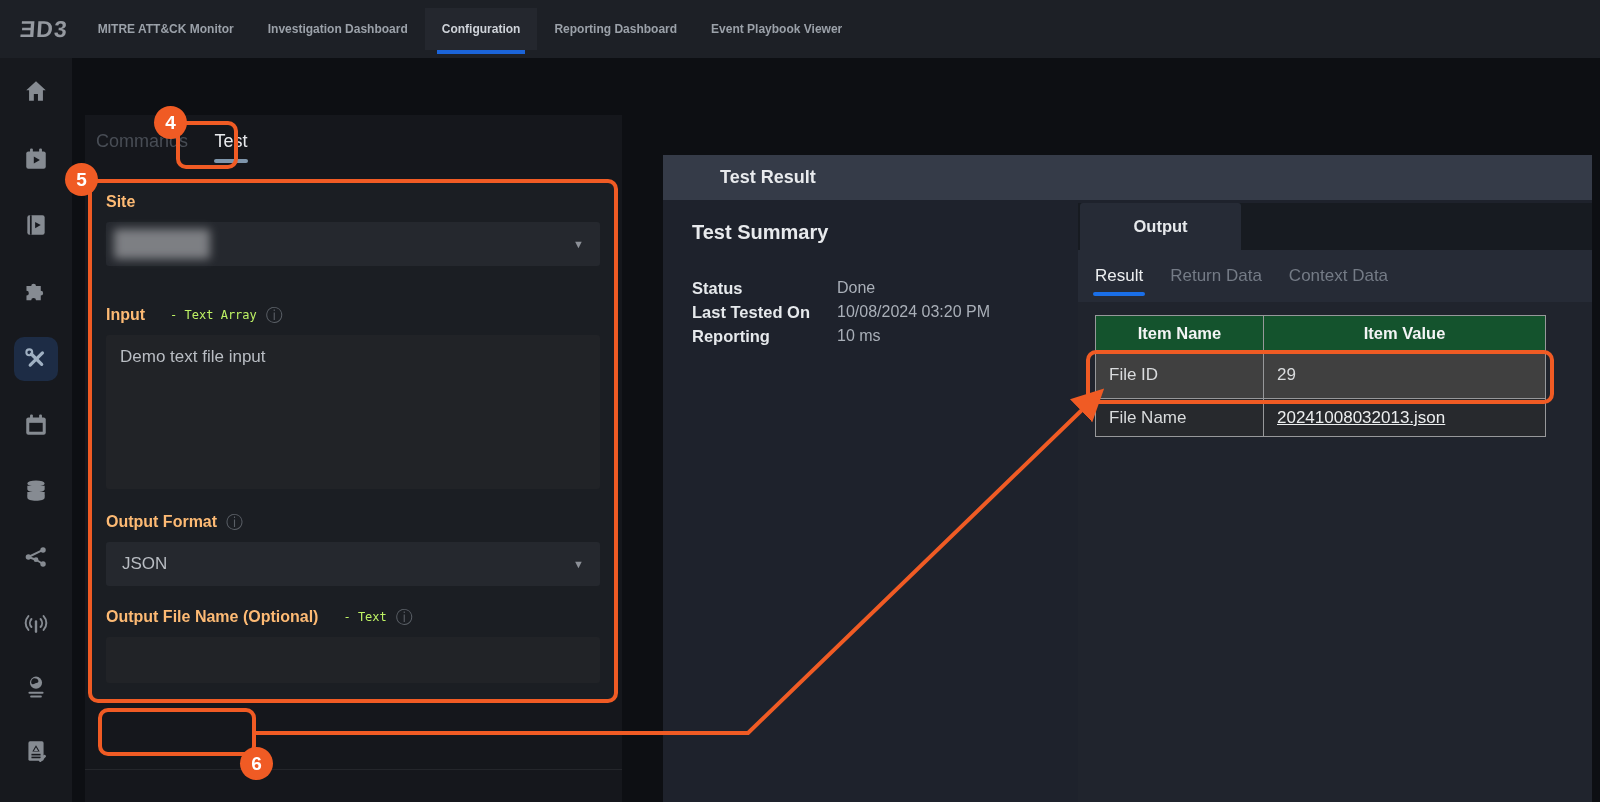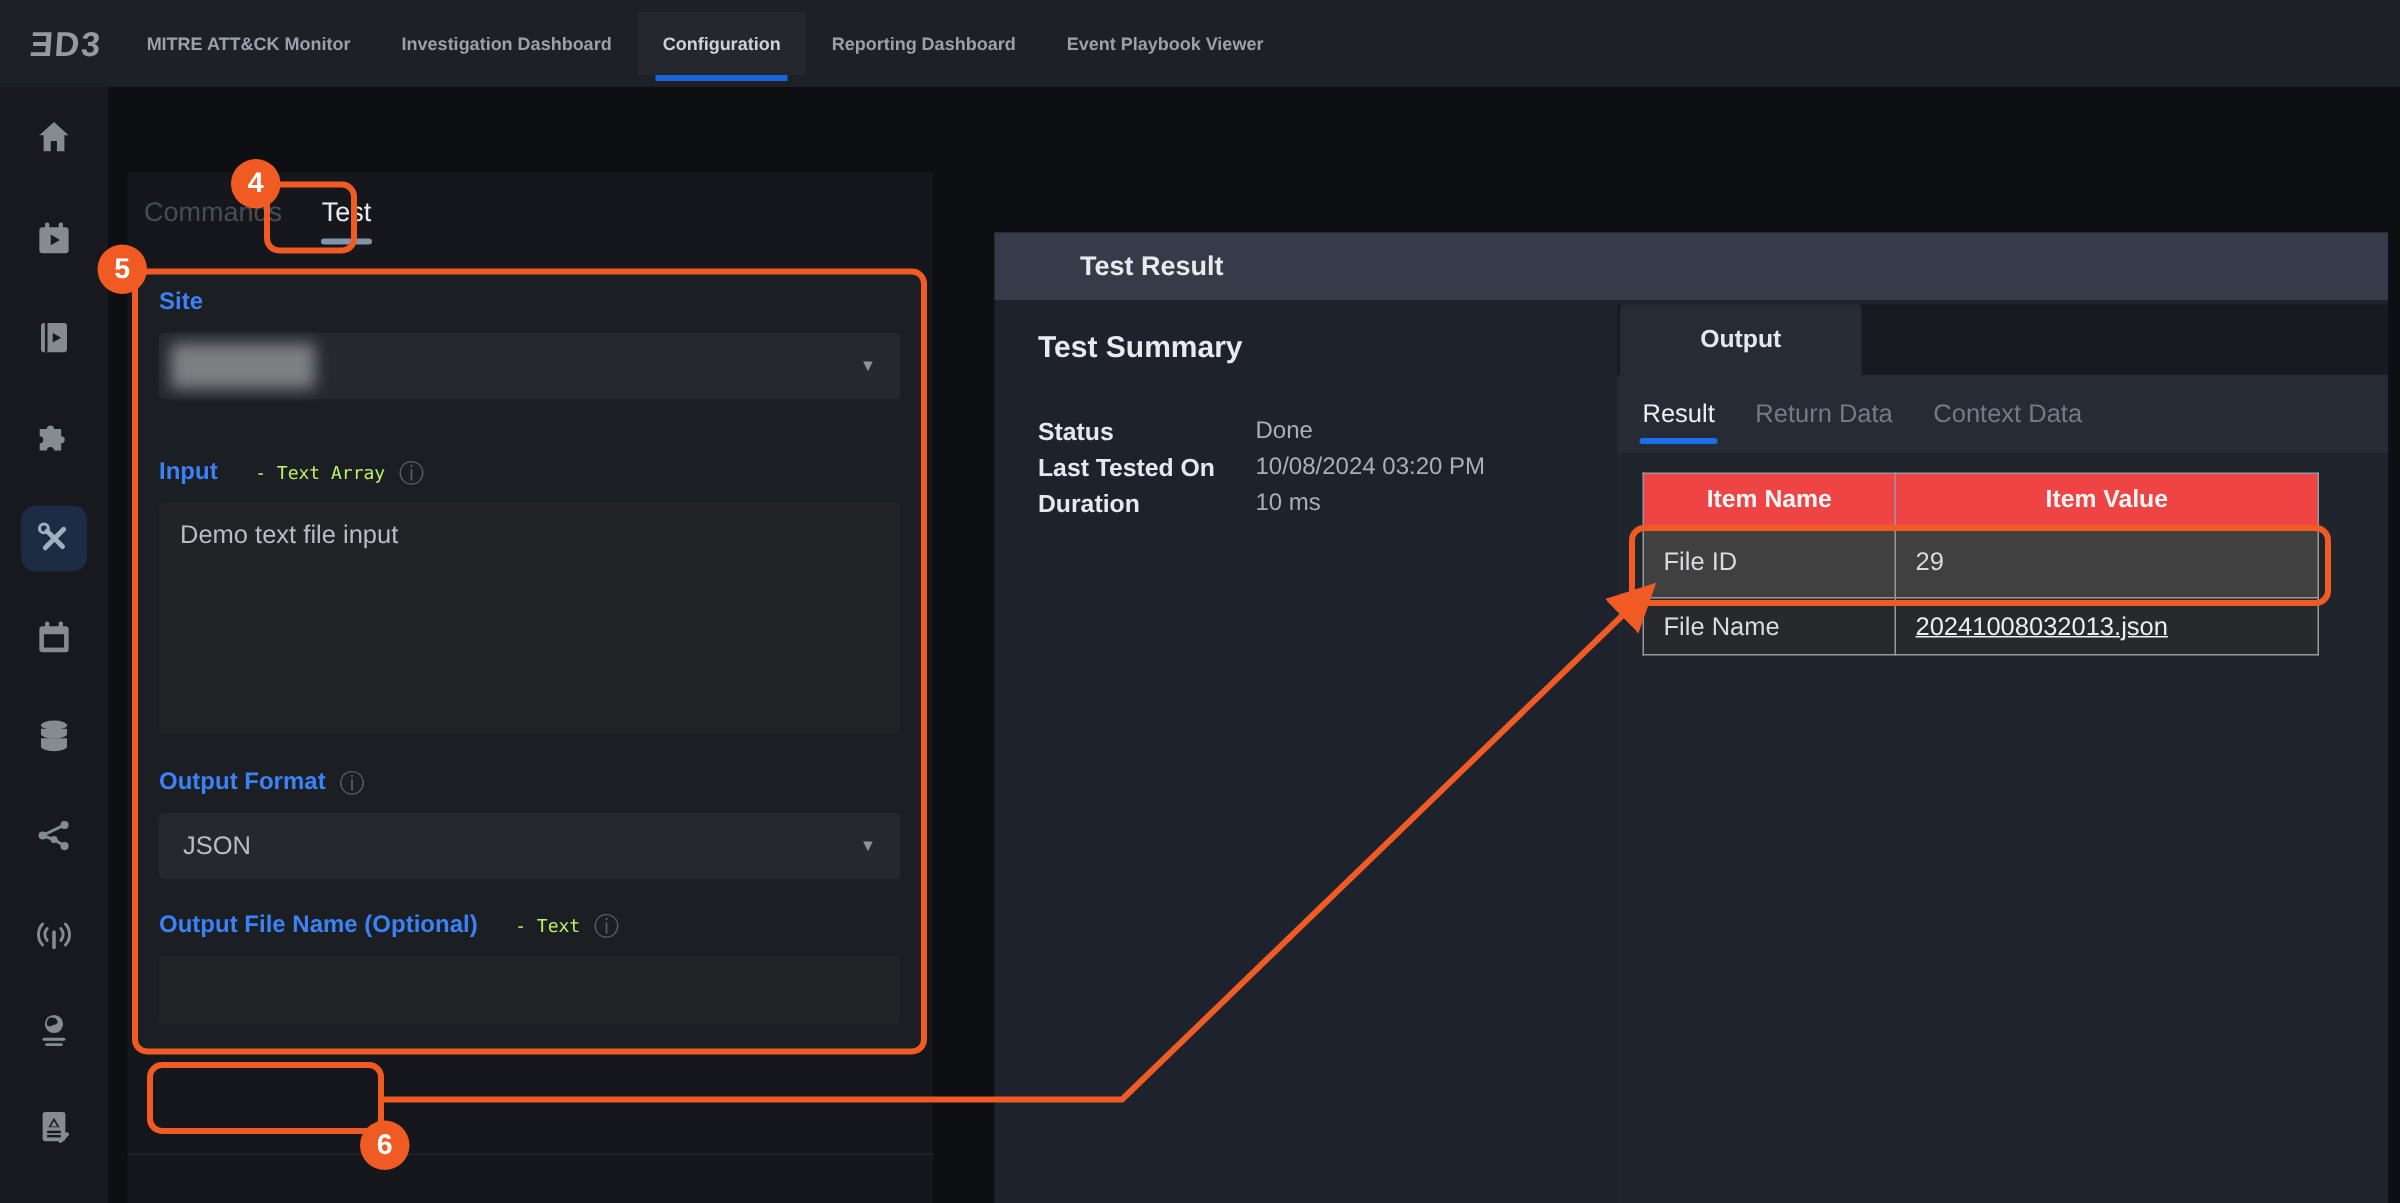--- a/index.html
+++ b/index.html
@@ -27,21 +27,21 @@
 
   
   .left-panel{position:absolute;left:85px;top:115px;width:537px;height:687px;background:#15171c;z-index:2;}
   .tabs-row{position:absolute;left:11px;top:12px;display:flex;gap:26px;font-size:18px;}
   .tab-overview{color:#484d55;padding-top:4px;}
   .tab-test{color:#e8eaed;text-align:center;padding-top:4px;}
   .tab-test .tab-underline{height:4px;width:34px;background:var(--test-underline);border-radius:2px;margin:7px auto 0;}
 
   .form-box{position:absolute;left:3px;top:64px;width:530px;height:524px;background:#1b1e23;border:4px solid var(--accent);border-radius:10px;padding:0 14px;}
   .fld-label{display:flex;align-items:center;gap:9px;}
-  .lbl{font-size:16px;font-weight:bold;color:#3b82f6;}
+  .lbl{font-size:16px;font-weight:bold;color:#fdba74;}
   .hint{font-family:"DejaVu Sans Mono",monospace;font-size:12px;color:#bef264;margin-left:16px;}
   .info{font-size:17px;color:#5a5f66;line-height:1;}
   .dd{position:relative;height:44px;background:#25282e;border-radius:3px;margin-top:11px;}
   .dd .dd-text{position:absolute;left:16px;top:0;line-height:44px;font-size:17px;color:#b9bdc3;}
   .dd .caret{position:absolute;right:16px;top:50%;transform:translateY(-50%);font-size:11px;color:#8d9198;}
   .redacted{position:absolute;left:8px;top:7px;width:96px;height:30px;background:#87898d;filter:blur(5px);border-radius:2px;opacity:.9;}
   .txtarea{height:154px;background:#212327;border-radius:3px;margin-top:11px;padding:12px 14px;font-size:17px;color:#b9bdc3;}
   .txtinput{height:46px;background:#212327;border-radius:3px;margin-top:11px;}
   .mt6{margin-top:10px;} .mt40{margin-top:40px;} .mt24{margin-top:24px;} .mt22{margin-top:22px;}
 
@@ -64,21 +64,21 @@
   .output-section{position:absolute;left:415px;top:48px;width:514px;height:599px;}
   .tabstrip{position:absolute;left:0;top:0;width:100%;height:47px;background:#171b21;}
   .output-tab{position:absolute;left:2px;top:0;width:161px;height:47px;background:#262b36;border-radius:3px 3px 0 0;display:flex;align-items:center;justify-content:center;font-size:16.5px;font-weight:bold;color:#e6e9ec;}
   .subtab-row{position:absolute;left:0;top:47px;width:100%;height:52px;background:#262b36;display:flex;align-items:center;gap:27px;padding-left:17px;}
   .subtab{position:relative;font-size:17px;color:#747b86;}
   .subtab.active{color:#eceef0;}
   .subtab.active::after{content:"";position:absolute;left:-2px;right:-2px;bottom:-10px;height:4px;background:var(--subtab-underline);border-radius:2px;}
   .output-content{position:absolute;left:0;top:99px;width:100%;height:500px;background:#20242d;}
   table.result-table{position:absolute;left:17px;top:13px;width:450px;table-layout:fixed;border-collapse:collapse;}
   .result-table th,.result-table td{border:1px solid #97989a;}
-  .result-table th{height:36px;background:#ef4444;font-size:16.5px;font-weight:bold;color:#f3f4f5;text-align:center;}
+  .result-table th{height:36px;background:#14532d;font-size:16.5px;font-weight:bold;color:#f3f4f5;text-align:center;}
   .result-table .row-a td{height:47px;background:#404040;}
   .result-table .row-b td{height:38px;background:#27292d;}
   .result-table td{padding-left:13px;font-size:17px;color:#d9dbdd;}
   .file-link{color:#eceeef;text-decoration:underline;}
 
   
   .ann-rect{position:absolute;border:4px solid var(--accent);border-radius:10px;z-index:9;pointer-events:none;}
   .ann-circle{position:absolute;width:33px;height:33px;border-radius:50%;background:var(--accent);color:#fff;font-size:19px;font-weight:bold;display:flex;align-items:center;justify-content:center;z-index:10;}
   .arrow-overlay{position:absolute;left:0;top:0;z-index:8;pointer-events:none;}
 </style>
@@ -238,21 +238,21 @@
     <div class="sum-rows">
       <div class="sum-row">
         <span class="sum-lbl">Status</span>
         <span class="sum-val">Done</span>
       </div>
       <div class="sum-row">
         <span class="sum-lbl">Last Tested On</span>
         <span class="sum-val">10/08/2024 03:20 PM</span>
       </div>
       <div class="sum-row">
-        <span class="sum-lbl">Duration</span>
+        <span class="sum-lbl">Reporting</span>
         <span class="sum-val">10 ms</span>
       </div>
     </div>
 
     <div class="output-section">
       <div class="tabstrip">
         <div class="output-tab">Output</div>
       </div>
       <div class="subtab-row">
         <div class="subtab active">Result</div>

